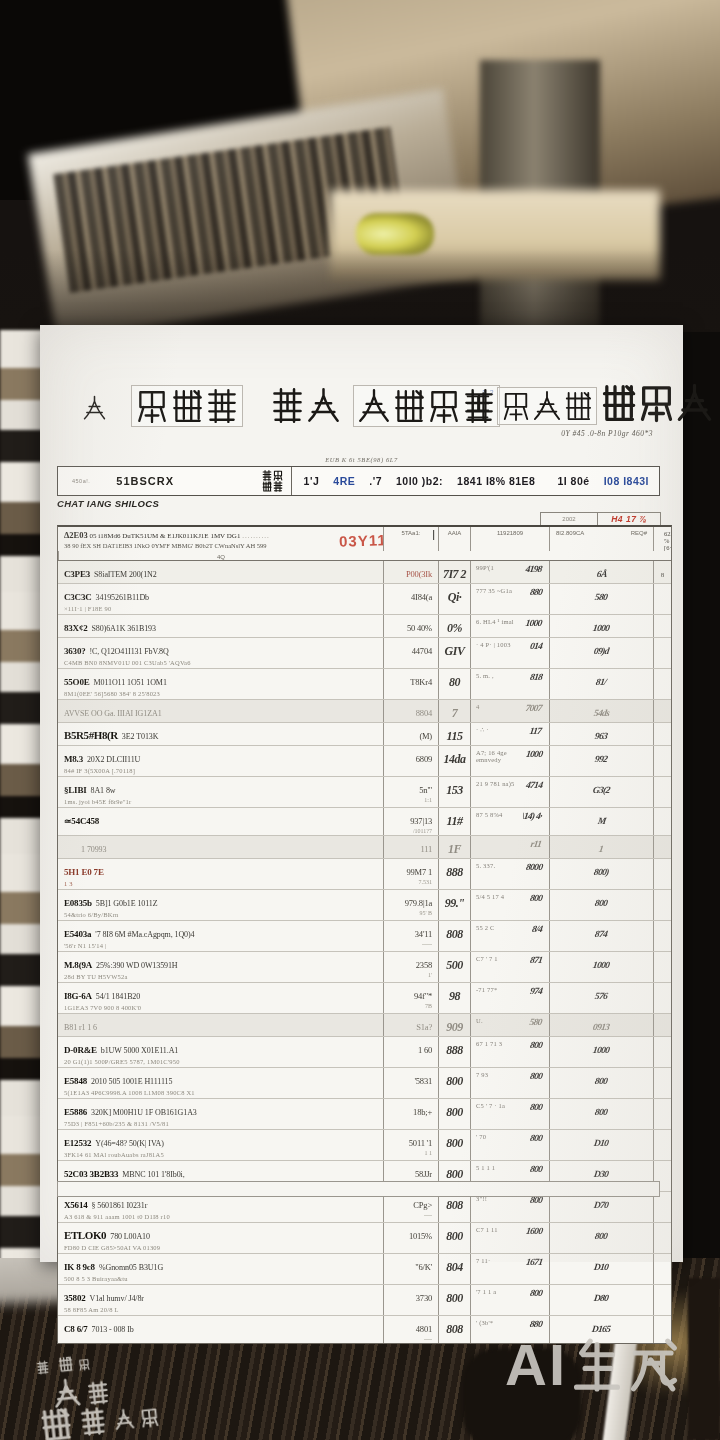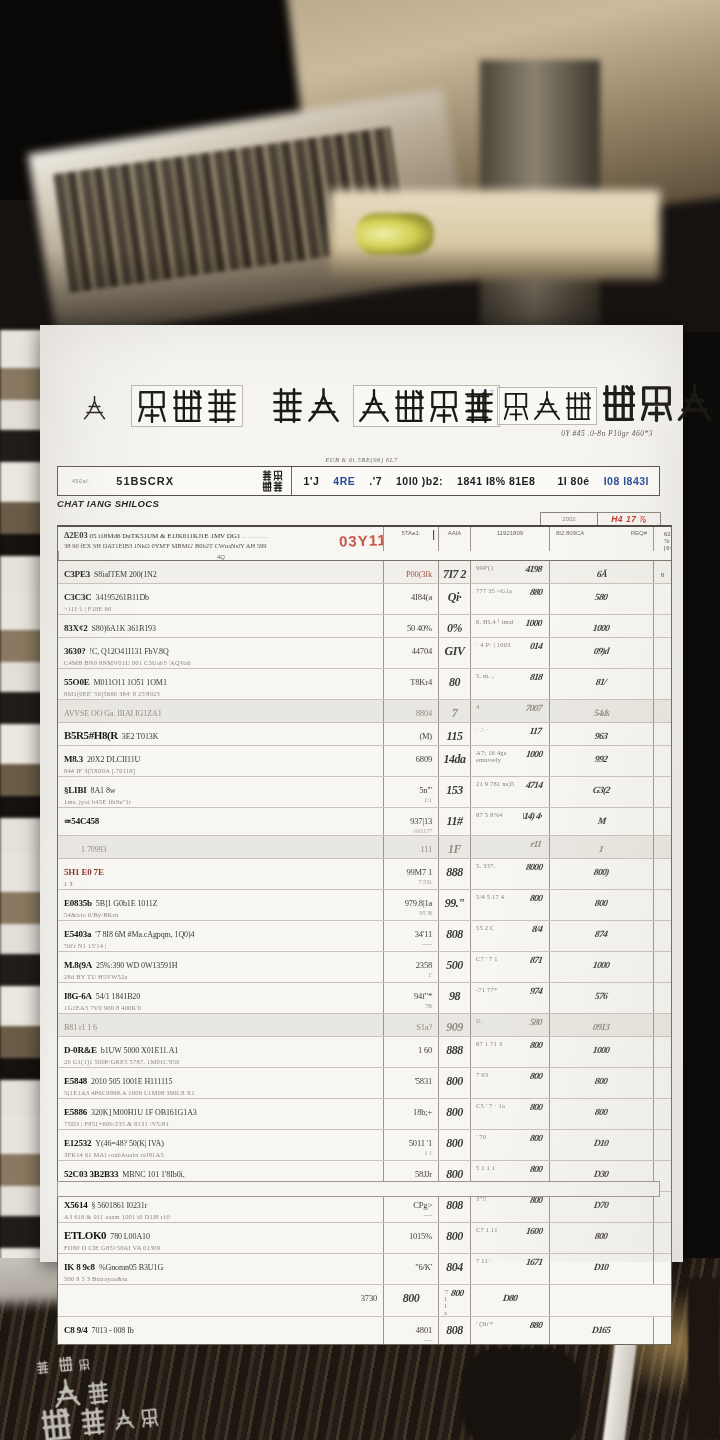--- a/index.html
+++ b/index.html
@@ -601,31 +601,32 @@
             <div class="cell-c1"><span class="c1m">"6/K'</span></div>
             <div class="cell-c2"><span class="c2v">804</span></div>
             <div class="cell-c3">
               <span class="c3a">7 11·</span>
               <span class="c3b">1671</span>
             </div>
             <div class="cell-c4"><span class="c4v">D10</span></div>
             <div class="cell-c5"></div>
           </div>
           <div class="t-row n" style="min-height: 25px;">
+            <div class="cell-desc"><span class="code">35802</span><span class="d1">V1al humv/ J4/8r</span><span class="d2">58 8F85   Am   20/8 L</span></div>
             <div class="cell-c1"><span class="c1m">3730</span></div>
             <div class="cell-c2"><span class="c2v">800</span></div>
             <div class="cell-c3">
               <span class="c3a">'7 1 1 a</span>
               <span class="c3b">800</span>
             </div>
             <div class="cell-c4"><span class="c4v">D80</span></div>
             <div class="cell-c5"></div>
           </div>
           <div class="t-row n" style="min-height: 20px;">
-            <div class="cell-desc"><span class="code">C8 9/4</span><span class="d1">7013 - 008 Ib</span></div>
+            <div class="cell-desc"><span class="code">C8 6/7</span><span class="d1">7013 - 008 Ib</span></div>
             <div class="cell-c1"><span class="c1m">4801</span><span class="c1b">----</span></div>
             <div class="cell-c2"><span class="c2v">808</span></div>
             <div class="cell-c3">
               <span class="c3a">' (3b'*</span>
               <span class="c3b">880</span>
             </div>
             <div class="cell-c4"><span class="c4v">D165</span></div>
             <div class="cell-c5"></div>
           </div>
         </div>
@@ -657,13 +658,22 @@
       <svg width="25" height="28" viewBox="0 0 30 34" class="hz" style="left: 42px; top: 56px; opacity: 0.9;">
         <use href="#hz1" style="stroke: rgb(232, 229, 222); stroke-width: 3.2; fill: none; stroke-linecap: round;"></use>
       </svg>
       <svg width="19" height="22" viewBox="0 0 30 34" class="hz" style="left: 76px; top: 60px; opacity: 0.9;">
         <use href="#hz3" style="stroke: rgb(232, 229, 222); stroke-width: 3.2; fill: none; stroke-linecap: round;"></use>
       </svg>
       <svg width="18" height="20" viewBox="0 0 30 34" class="hz" style="left: 102px; top: 62px; opacity: 0.9;">
         <use href="#hz2" style="stroke: rgb(232, 229, 222); stroke-width: 3.2; fill: none; stroke-linecap: round;"></use>
       </svg>
     </div>
+  <div class="wm-right">
+    <span class="ai">AI</span>
+    <svg width="52" height="58" viewBox="0 0 30 34">
+      <use href="#shengG" style="stroke:#c9c6c0;stroke-width:3;fill:none;stroke-linecap:round"></use>
+    </svg>
+    <svg width="54" height="58" viewBox="0 0 30 34">
+      <use href="#chengG" style="stroke:#c9c6c0;stroke-width:3;fill:none;stroke-linecap:round"></use>
+    </svg>
+  </div>
 </div>
 
 </body></html>

